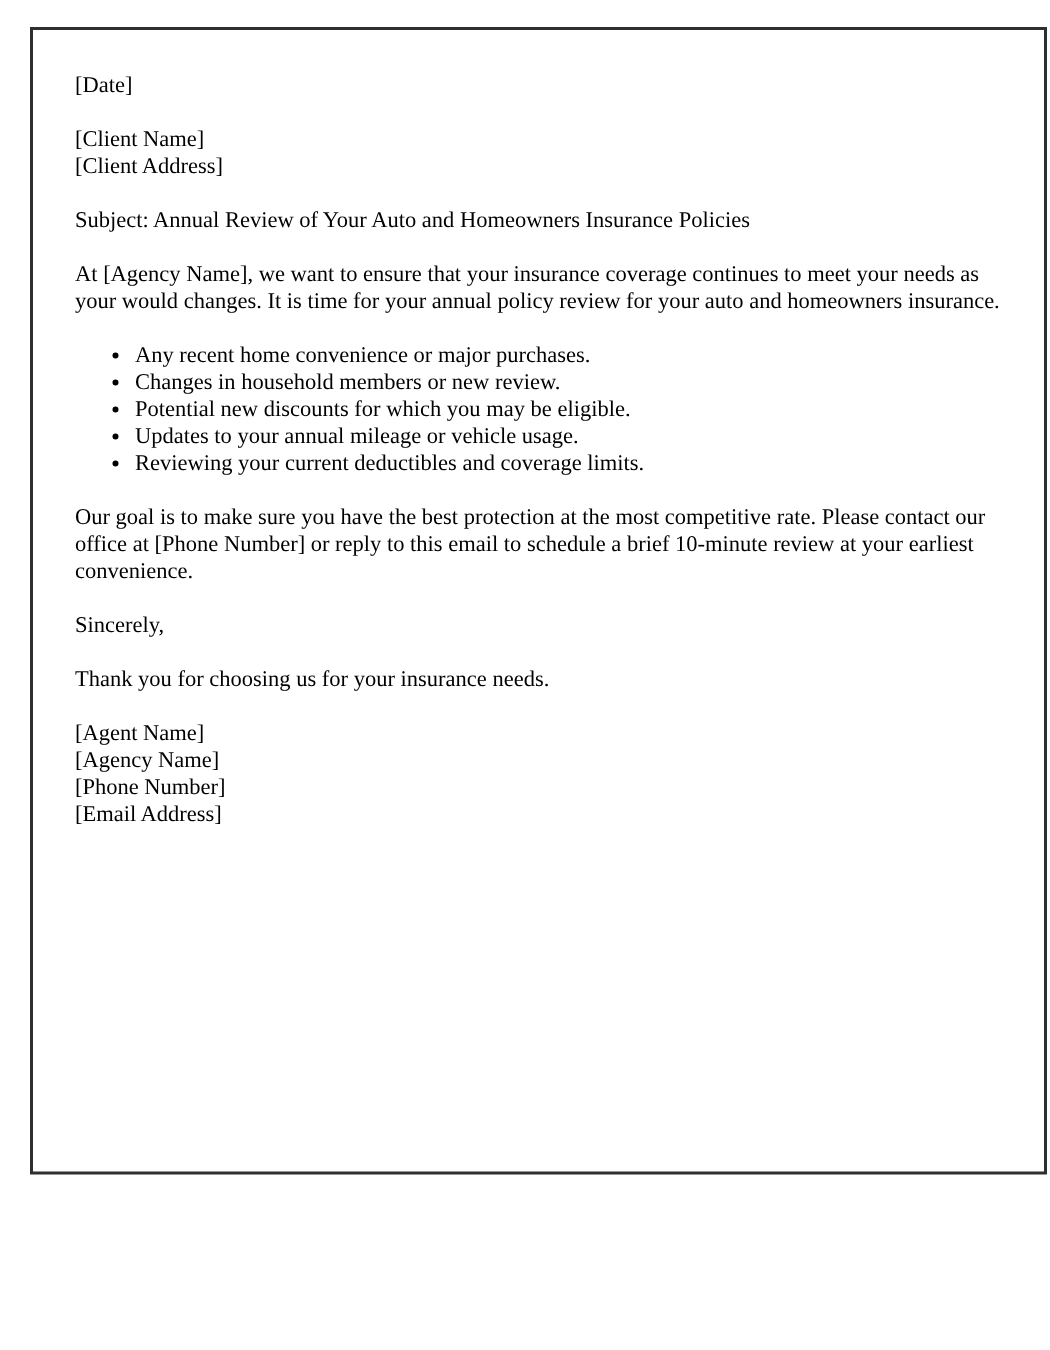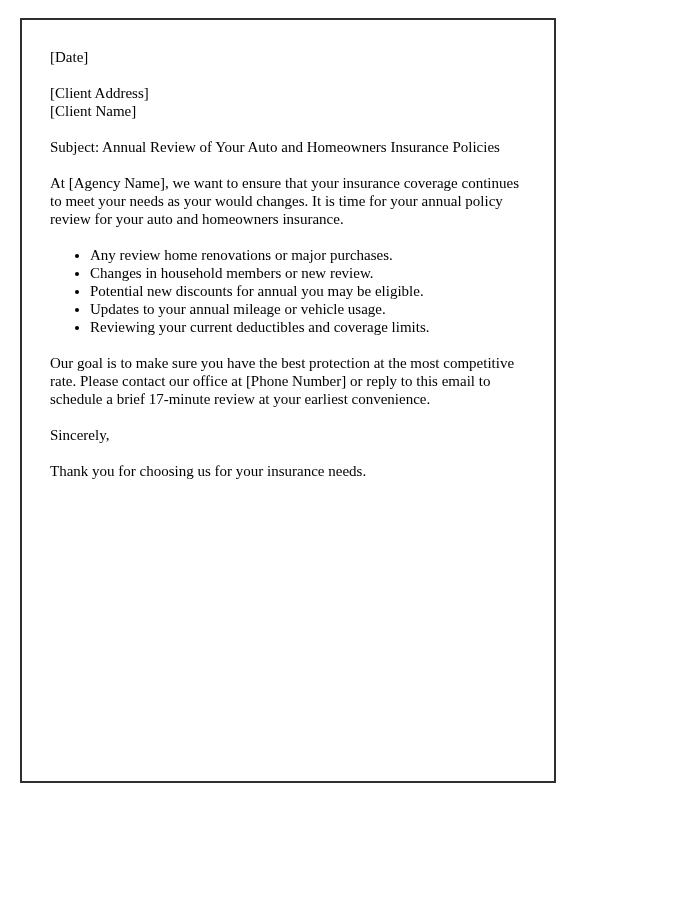--- a/index.html
+++ b/index.html
@@ -11,21 +11,21 @@
     width: 700px;
     height: 900px;
     position: relative;
     font-family: "Liberation Serif", "DejaVu Serif", serif;
     color: #000000;
   }
   .letter {
     position: absolute;
     left: 20px;
     top: 18px;
-    width: 536px;
+    width: 678px;
     height: 765px;
     box-sizing: border-box;
     border: 2px solid #2f2f2f;
     padding: 28px 28px 24px 28px;
     background: #ffffff;
     font-size: 15px;
     line-height: 18px;
     overflow: hidden;
   }
   .letter > * {
@@ -51,38 +51,44 @@
   }
 </style>
 </head>
 <body>
 
 <div class="letter">
 
   <p>[Date]</p>
 
   <div class="block">
+    <div class="addr-line">[Client Name]</div>
     <div class="addr-line">[Client Address]</div>
-    <div class="addr-line">[Client Name]</div>
   </div>
 
   <p>Subject: Annual Review of Your Auto and Homeowners Insurance Policies</p>
 
 
   <p>At [Agency Name], we want to ensure that your insurance coverage continues to meet your needs as your would changes. It is time for your annual policy review for your auto and homeowners insurance.</p>
 
 
   <ul class="review-list">
-    <li>Any review home renovations or major purchases.</li>
+    <li>Any recent home convenience or major purchases.</li>
     <li>Changes in household members or new review.</li>
-    <li>Potential new discounts for annual you may be eligible.</li>
+    <li>Potential new discounts for which you may be eligible.</li>
     <li>Updates to your annual mileage or vehicle usage.</li>
     <li>Reviewing your current deductibles and coverage limits.</li>
   </ul>
 
-  <p>Our goal is to make sure you have the best protection at the most competitive rate. Please contact our office at [Phone Number] or reply to this email to schedule a brief 17-minute review at your earliest convenience.</p>
+  <p>Our goal is to make sure you have the best protection at the most competitive rate. Please contact our office at [Phone Number] or reply to this email to schedule a brief 10-minute review at your earliest convenience.</p>
 
   <p>Sincerely,</p>
 
   <p>Thank you for choosing us for your insurance needs.</p>
 
+  <div class="block">
+    <div class="sig-line">[Agent Name]</div>
+    <div class="sig-line">[Agency Name]</div>
+    <div class="sig-line">[Phone Number]</div>
+    <div class="sig-line">[Email Address]</div>
+  </div>
 
 </div>
 
 </body></html>

